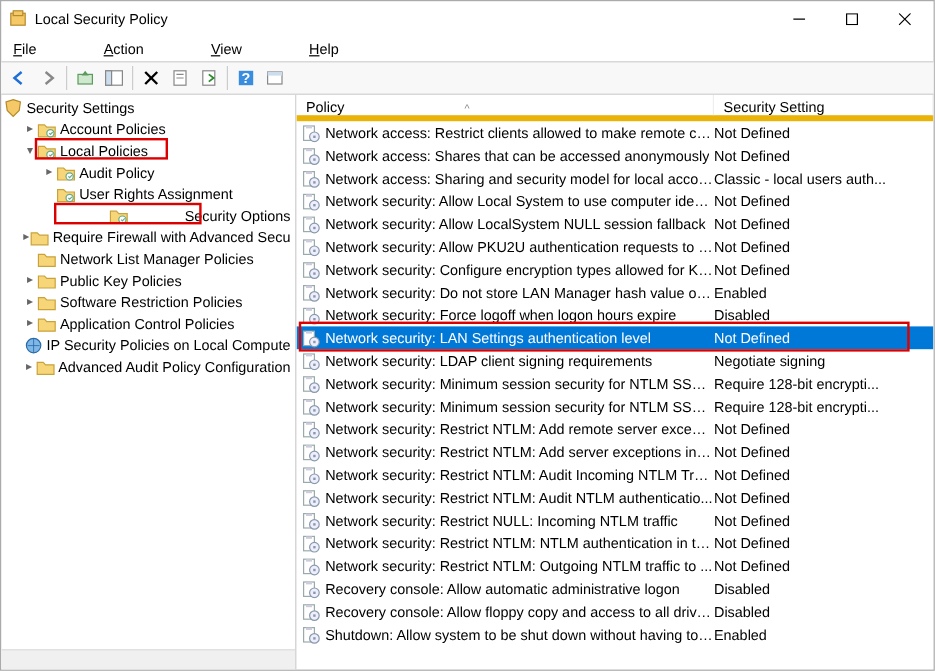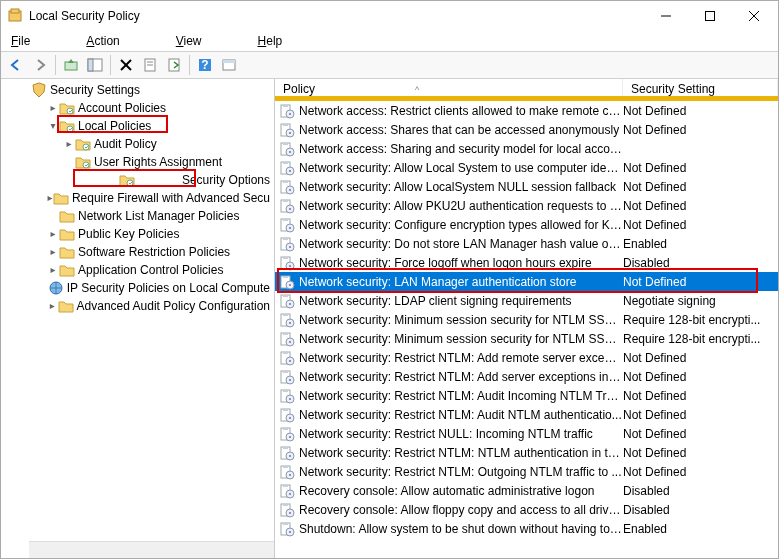--- a/index.html
+++ b/index.html
@@ -8,21 +8,21 @@
 .titlebar .icon { width: 16px; height: 16px; margin-right: 6px; }
 .titlebar .title { flex: 1; color: #000; font-size: 12px; }
 .titlebar .ctrls { display: flex; }
 .titlebar .ctrls .btn { width: 44px; height: 28px; display: flex; align-items: center; justify-content: center; }
 .menubar { height: 20px; display: flex; align-items: center; padding: 0 4px; gap: 44px; }
 .menubar .mi { padding: 2px 6px; cursor: default; }
 .menubar .mi u { text-decoration: underline; }
 .toolbar { height: 28px; border-top: 1px solid #d0d0d0; border-bottom: 1px solid #d0d0d0; display: flex; align-items: center; padding: 0 4px; gap: 2px; background: #f8f8f8; }
 .toolbar .tbtn { width: 22px; height: 22px; display: flex; align-items: center; justify-content: center; border: 1px solid transparent; }
 .toolbar .sep { width: 1px; height: 20px; background: #ccc; margin: 0 2px; }
-.content { flex: 1; display: flex; overflow: hidden; padding-left: 28px; }
+.content { flex: 1; display: flex; overflow: hidden; }
 .tree { width: 246px; border-right: 1px solid #ccc; overflow: auto; padding: 2px 0; position: relative; }
 .tree .node { display: flex; align-items: center; height: 18px; white-space: nowrap; cursor: default; padding-right: 4px; }
 .tree .node .tw { width: 12px; text-align: center; color: #666; font-size: 10px; line-height: 12px; }
 .tree .node .ic { width: 16px; height: 16px; margin-right: 3px; display: flex; align-items: center; justify-content: center; }
 .tree .hl { position: absolute; border: 2px solid #d00; pointer-events: none; }
 .list { flex: 1; display: flex; flex-direction: column; overflow: hidden; position: relative; }
 .list .hdr { height: 22px; display: flex; border-bottom: 5px solid #eab308; background: #fff; }
 .list .hdr .col { padding: 3px 8px; border-right: 1px solid #eee; }
 .list .hdr .col.sort::after { content: "^"; color: #888; margin-left: 100px; font-size: 9px; }
 .list .rows { flex: 1; overflow-y: scroll; }
@@ -309,20 +309,21 @@
             <span class="ric">
               <svg width="16" height="16">
                 <rect x="2" y="2" width="9" height="12" fill="#fff" stroke="#9aa"></rect>
                 <rect x="4" y="2" width="5" height="2" fill="#ccd"></rect>
                 <circle cx="11" cy="11" r="4" fill="#eef" stroke="#89a"></circle>
                 <rect x="10" y="10" width="2" height="2" fill="#89a"></rect>
               </svg>
             </span>
             <span class="rt">Network access: Sharing and security model for local accou...</span>
           </div>
+          <div class="c2">Classic - local users auth...</div>
         </div>
         <div class="row">
           <div class="c1">
             <span class="ric">
               <svg width="16" height="16">
                 <rect x="2" y="2" width="9" height="12" fill="#fff" stroke="#9aa"></rect>
                 <rect x="4" y="2" width="5" height="2" fill="#ccd"></rect>
                 <circle cx="11" cy="11" r="4" fill="#eef" stroke="#89a"></circle>
                 <rect x="10" y="10" width="2" height="2" fill="#89a"></rect>
               </svg>
@@ -404,21 +405,21 @@
         <div class="row sel">
           <div class="c1">
             <span class="ric">
               <svg width="16" height="16">
                 <rect x="2" y="2" width="9" height="12" fill="#fff" stroke="#9aa"></rect>
                 <rect x="4" y="2" width="5" height="2" fill="#ccd"></rect>
                 <circle cx="11" cy="11" r="4" fill="#eef" stroke="#89a"></circle>
                 <rect x="10" y="10" width="2" height="2" fill="#89a"></rect>
               </svg>
             </span>
-            <span class="rt">Network security: LAN Manager authentication store</span>
+            <span class="rt">Network security: LAN Settings authentication level</span>
           </div>
           <div class="c2">Not Defined</div>
         </div>
         <div class="row">
           <div class="c1">
             <span class="ric">
               <svg width="16" height="16">
                 <rect x="2" y="2" width="9" height="12" fill="#fff" stroke="#9aa"></rect>
                 <rect x="4" y="2" width="5" height="2" fill="#ccd"></rect>
                 <circle cx="11" cy="11" r="4" fill="#eef" stroke="#89a"></circle>

